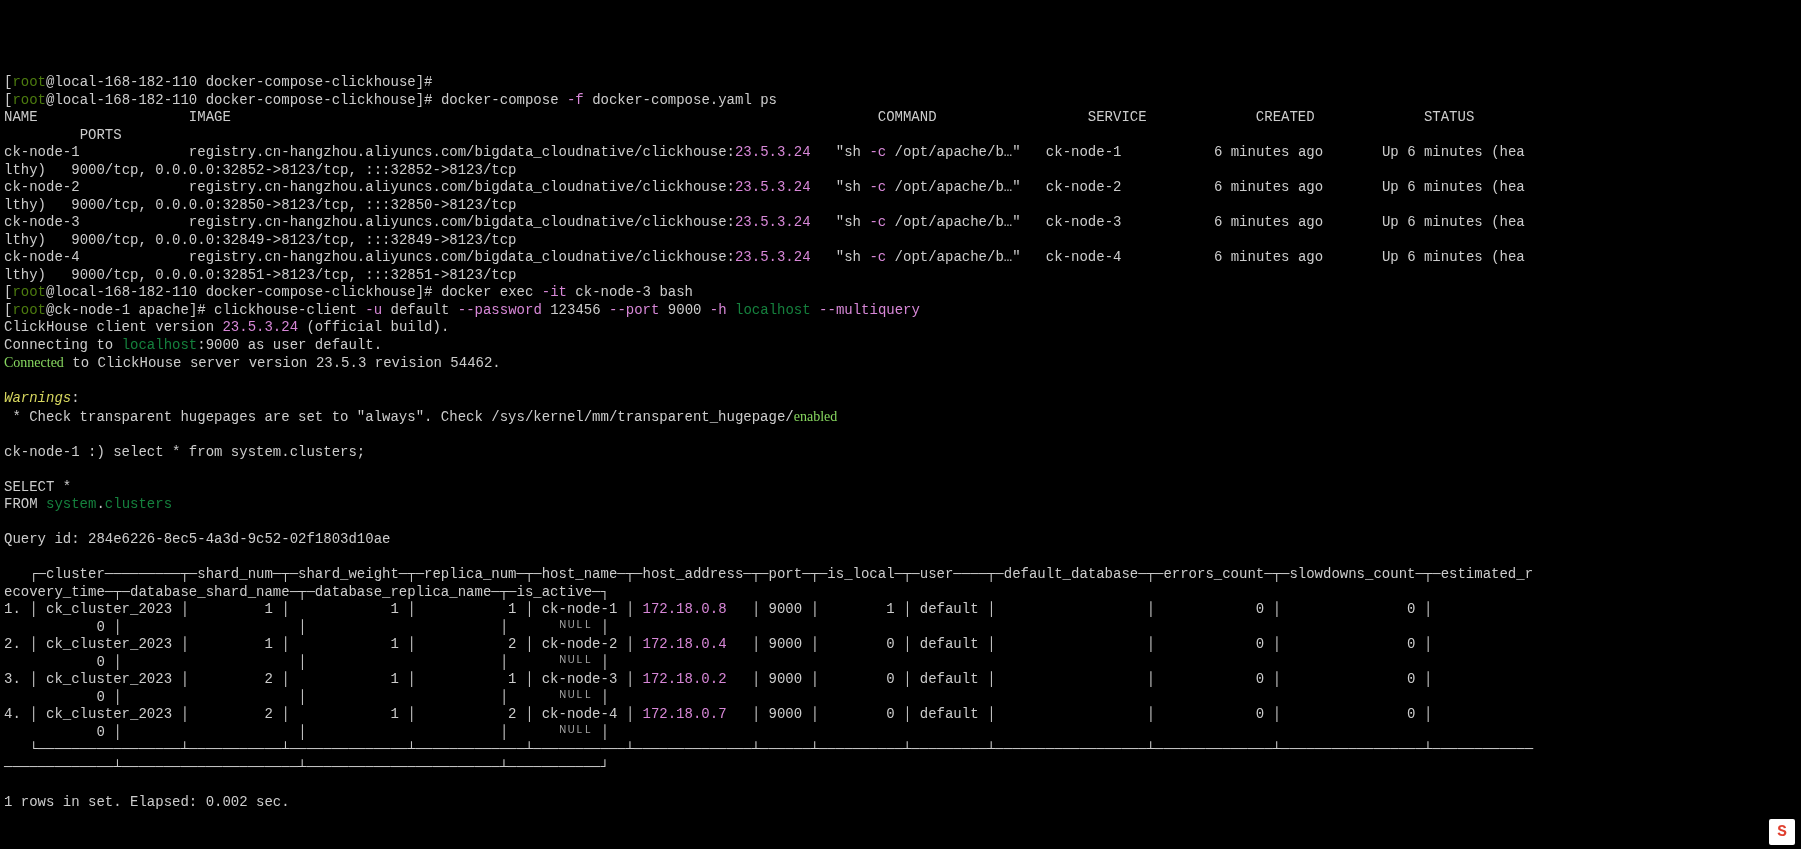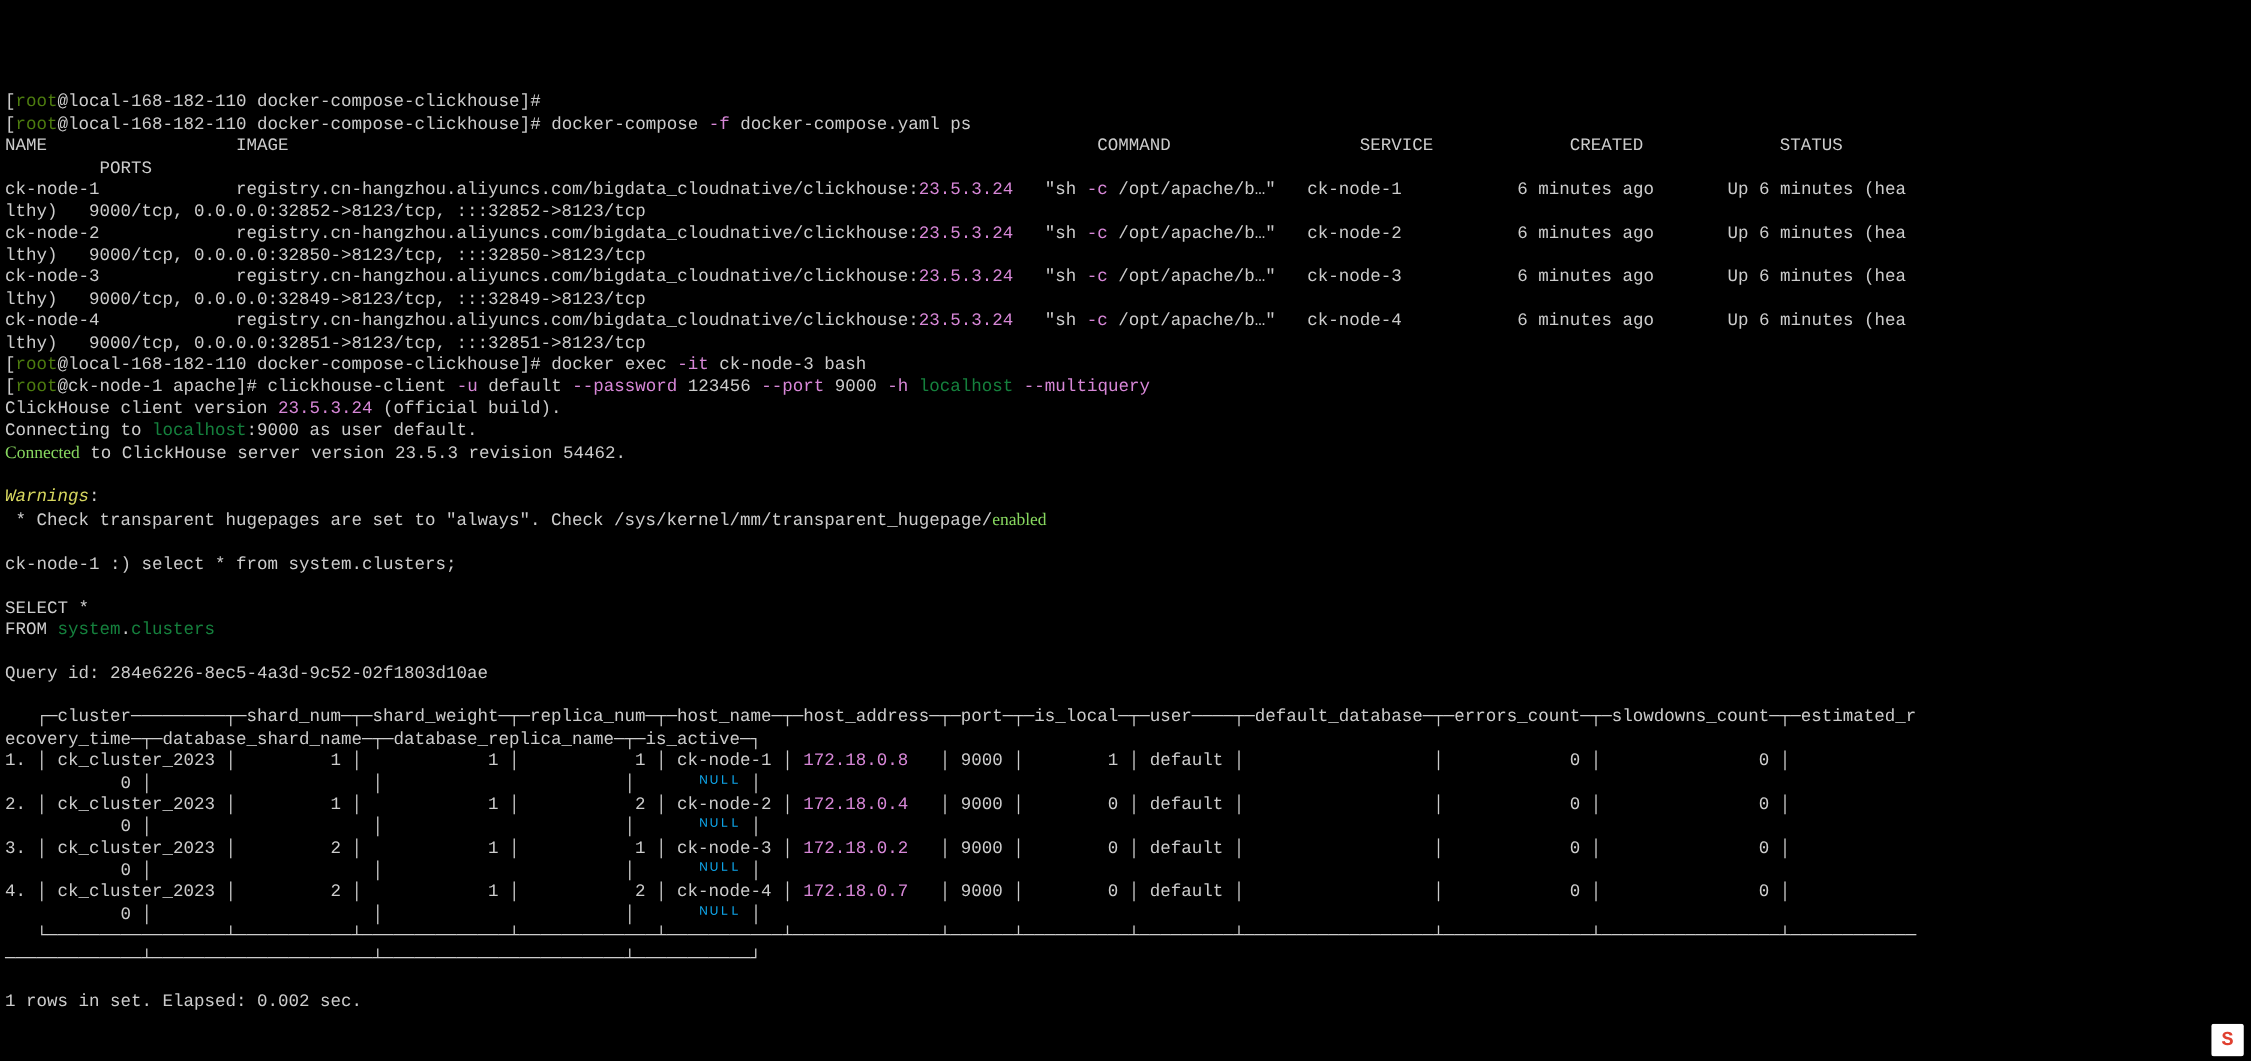--- a/index.html
+++ b/index.html
@@ -11,21 +11,21 @@
     font-size: 14px;
     line-height: 1.25;
     white-space: pre;
     overflow-x: hidden;
   }
   .red { color: #4d7c0f; }
   .mag { color: #d787d7; }
   .cyn { color: #15803d; }
   .grn { color: #87d75f; font-family: Liberation Serif, serif; }
   .yel { color: #d7d75f; font-style: italic; }
-  .dim { color: #0ea5e9; }
+  .dim { color: #a3a3a3; }
   .corner {
     position: fixed;
     bottom: 4px;
     right: 6px;
     width: 26px;
     height: 26px;
     background: #fff;
     border-radius: 2px;
     display: flex;
     align-items: center;

